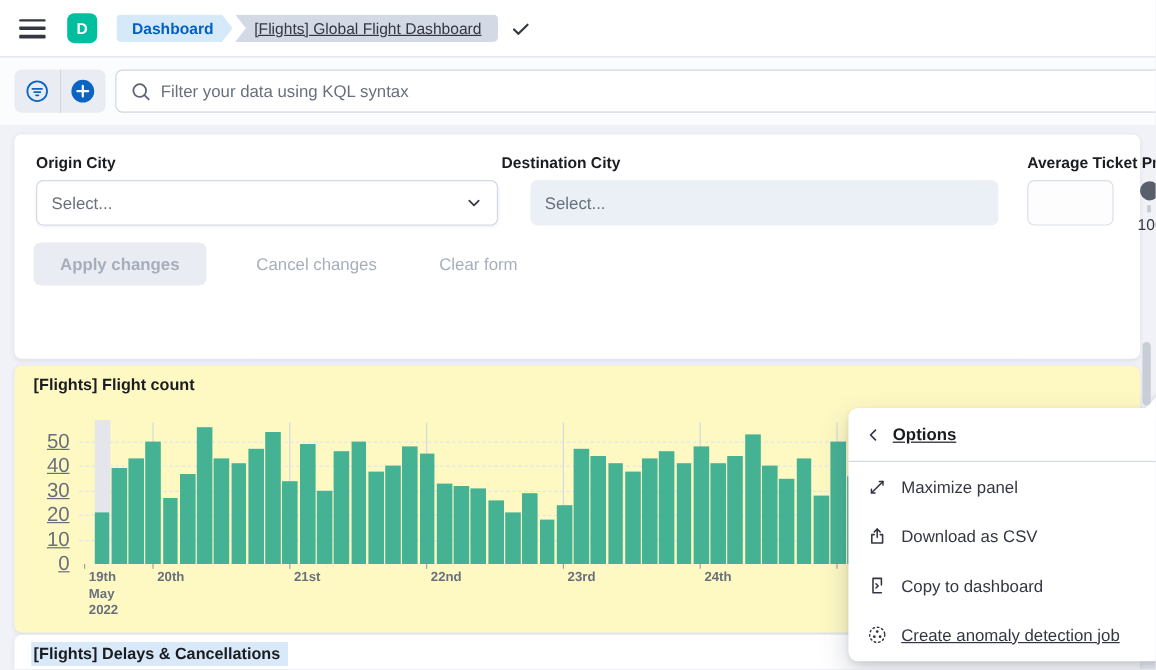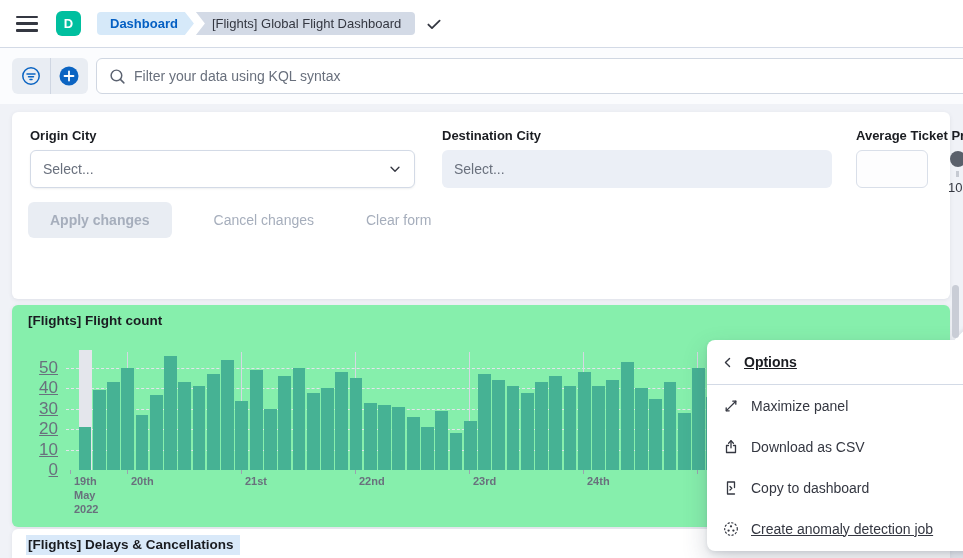--- a/index.html
+++ b/index.html
@@ -6,21 +6,21 @@
   html,body { width:963px; height:558px; overflow:hidden; }
   body { font-family:"Liberation Sans",sans-serif; background:#f0f2f7; color:#343741; position:relative; }
 
   
   .topnav { position:absolute; left:0; top:0; width:963px; height:48px; background:#fff; border-bottom:1px solid #d3dae6; display:flex; align-items:center; }
   .hamburger { margin-left:16px; width:22px; height:18px; display:flex; flex-direction:column; justify-content:space-between; cursor:pointer; padding:1px 0; }
   .hamburger span { display:block; height:2.6px; background:#343741; border-radius:1px; }
   .space-avatar { margin-left:18px; width:25px; height:25px; border-radius:6px; background:#00bf9f; color:#fff; font-weight:bold; font-size:13px; display:flex; align-items:center; justify-content:center; cursor:pointer; }
   .crumbs { display:flex; align-items:center; margin-left:16px; }
   .crumb1 { background:#d6e9f9; color:#045fc3; font-size:13px; font-weight:600; padding:4px 16px 4px 13px; clip-path:polygon(0 0,calc(100% - 9px) 0,100% 50%,calc(100% - 9px) 100%,0 100%); border-radius:4px 0 0 4px; cursor:pointer; }
-  .crumb2 { background:#d3dae6; color:#343741; font-size:13px; padding:4px 14px 4px 16px; margin-left:2px; clip-path:polygon(0 0,100% 0,100% 100%,0 100%,9px 50%); border-radius:0 4px 4px 0; }
+  .crumb2 { background:#d3dae6; color:#343741; font-size:13px; padding:4px 14px 4px 16px; margin-left:2px; clip-path:polygon(0 0,100% 0,100% 100%,0 100%,9px 50%); border-radius:0 4px 4px 0;text-decoration:underline; }
   .crumb-check { margin-left:10px; display:flex; align-items:center; cursor:pointer; }
 
   
   .kqlbar { position:absolute; left:0; top:48px; width:963px; height:56px; background:#fbfcfe; }
   .filter-group { position:absolute; left:12px; top:10px; width:76px; height:36px; background:#e9edf3; border-radius:6px; display:flex; }
   .filter-group .cell { flex:1; display:flex; align-items:center; justify-content:center; cursor:pointer; }
   .filter-group .cell + .cell { border-left:1px solid #cfd6e2; }
   .searchbox { position:absolute; left:96px; top:10px; width:875px; height:36px; background:#fff; border:1px solid #d0d7e2; border-radius:6px; display:flex; align-items:center; padding-left:12px; }
   .searchbox .ph { color:#69707d; font-size:14px; margin-left:8px; }
 
@@ -32,21 +32,21 @@
   .sel.filled { background:#ebeff6; }
   .price-input { position:absolute; left:844px; top:38px; width:72px; height:38px; background:#fdfdfe; border:1px solid #d9dfe9; border-radius:6px; }
   .slider-thumb { position:absolute; left:938px; top:39px; width:16px; height:16px; border-radius:50%; background:#5a606b; cursor:pointer; }
   .slider-tick { position:absolute; left:944px; top:59px; width:3px; height:6px; background:#c6cad2; }
   .slider-val { position:absolute; left:936px; top:68px; font-size:13px; color:#343741; white-space:nowrap; }
   .btnrow { position:absolute; left:16px; top:90px; display:flex; align-items:center; }
   .btn-apply { background:#e9edf3; color:#a6aebc; font-size:14px; font-weight:600; border:none; border-radius:6px; padding:10px 22px; cursor:not-allowed; }
   .btn-link { background:none; border:none; color:#a6aebc; font-size:14px; font-weight:400; margin-left:32px; padding:10px; cursor:not-allowed; }
 
   
-  .panel { position:absolute; left:12px; top:305px; width:938px; height:222px; background:#86efac; border-radius:6px; box-shadow:0 1px 4px rgba(50,60,80,.09); }
+  .panel { position:absolute; left:12px; top:305px; width:938px; height:222px; background:#fef9c3; border-radius:6px; box-shadow:0 1px 4px rgba(50,60,80,.09); }
   .panel-title { position:absolute; left:16px; top:8px; font-size:13.5px; font-weight:700; color:#1a1c21; }
   .plot { position:absolute; left:54px; top:47px; width:880px; height:118px; }
   .gridline-h { position:absolute; left:0; width:100%; border-top:1px dashed #e2e5ec; }
   .gridline-v { position:absolute; top:0; height:118px; width:1px; background:#d4d9e2; }
   .ytick { position:absolute; right:100%; transform:translateY(-50%); padding-right:8px; font-size:17px; color:#69707d;text-decoration:underline; }
   .band { position:absolute; top:-2px; height:120px; background:#e4e6ec; }
   .bar { position:absolute; bottom:0; background:#46b294; }
   .xtick-mark { position:absolute; top:118px; width:1px; height:4px; background:#9aa2b0; }
   .xlabel { position:absolute; top:123px; font-size:11px; color:#69707d; white-space:pre-line; line-height:1.25;font-weight:bold; }
 
@@ -118,21 +118,21 @@
 
 <div class="card">
   <div class="fld-label" style="left:18px;">Origin City</div>
   <div class="sel outline" style="left:18px; width:385px;">
     <span>Select...</span>
     <svg width="14" height="14" viewBox="0 0 16 16">
         <path d="M3.5 6l4.5 4.5L12.5 6" fill="none" stroke="#343741" stroke-width="1.6" stroke-linecap="round" stroke-linejoin="round"></path>
       </svg>
   </div>
 
-  <div class="fld-label" style="left:430px;">Destination City</div>
+  <div class="fld-label" style="left:406px;">Destination City</div>
   <div class="sel filled" style="left:430px; width:390px;">
     <span>Select...</span>
   </div>
 
   <div class="fld-label" style="left:844px; white-space:nowrap;">Average Ticket Price</div>
   <div class="price-input"></div>
   <div class="slider-thumb"></div>
   <div class="slider-tick"></div>
   <div class="slider-val">100</div>
 

